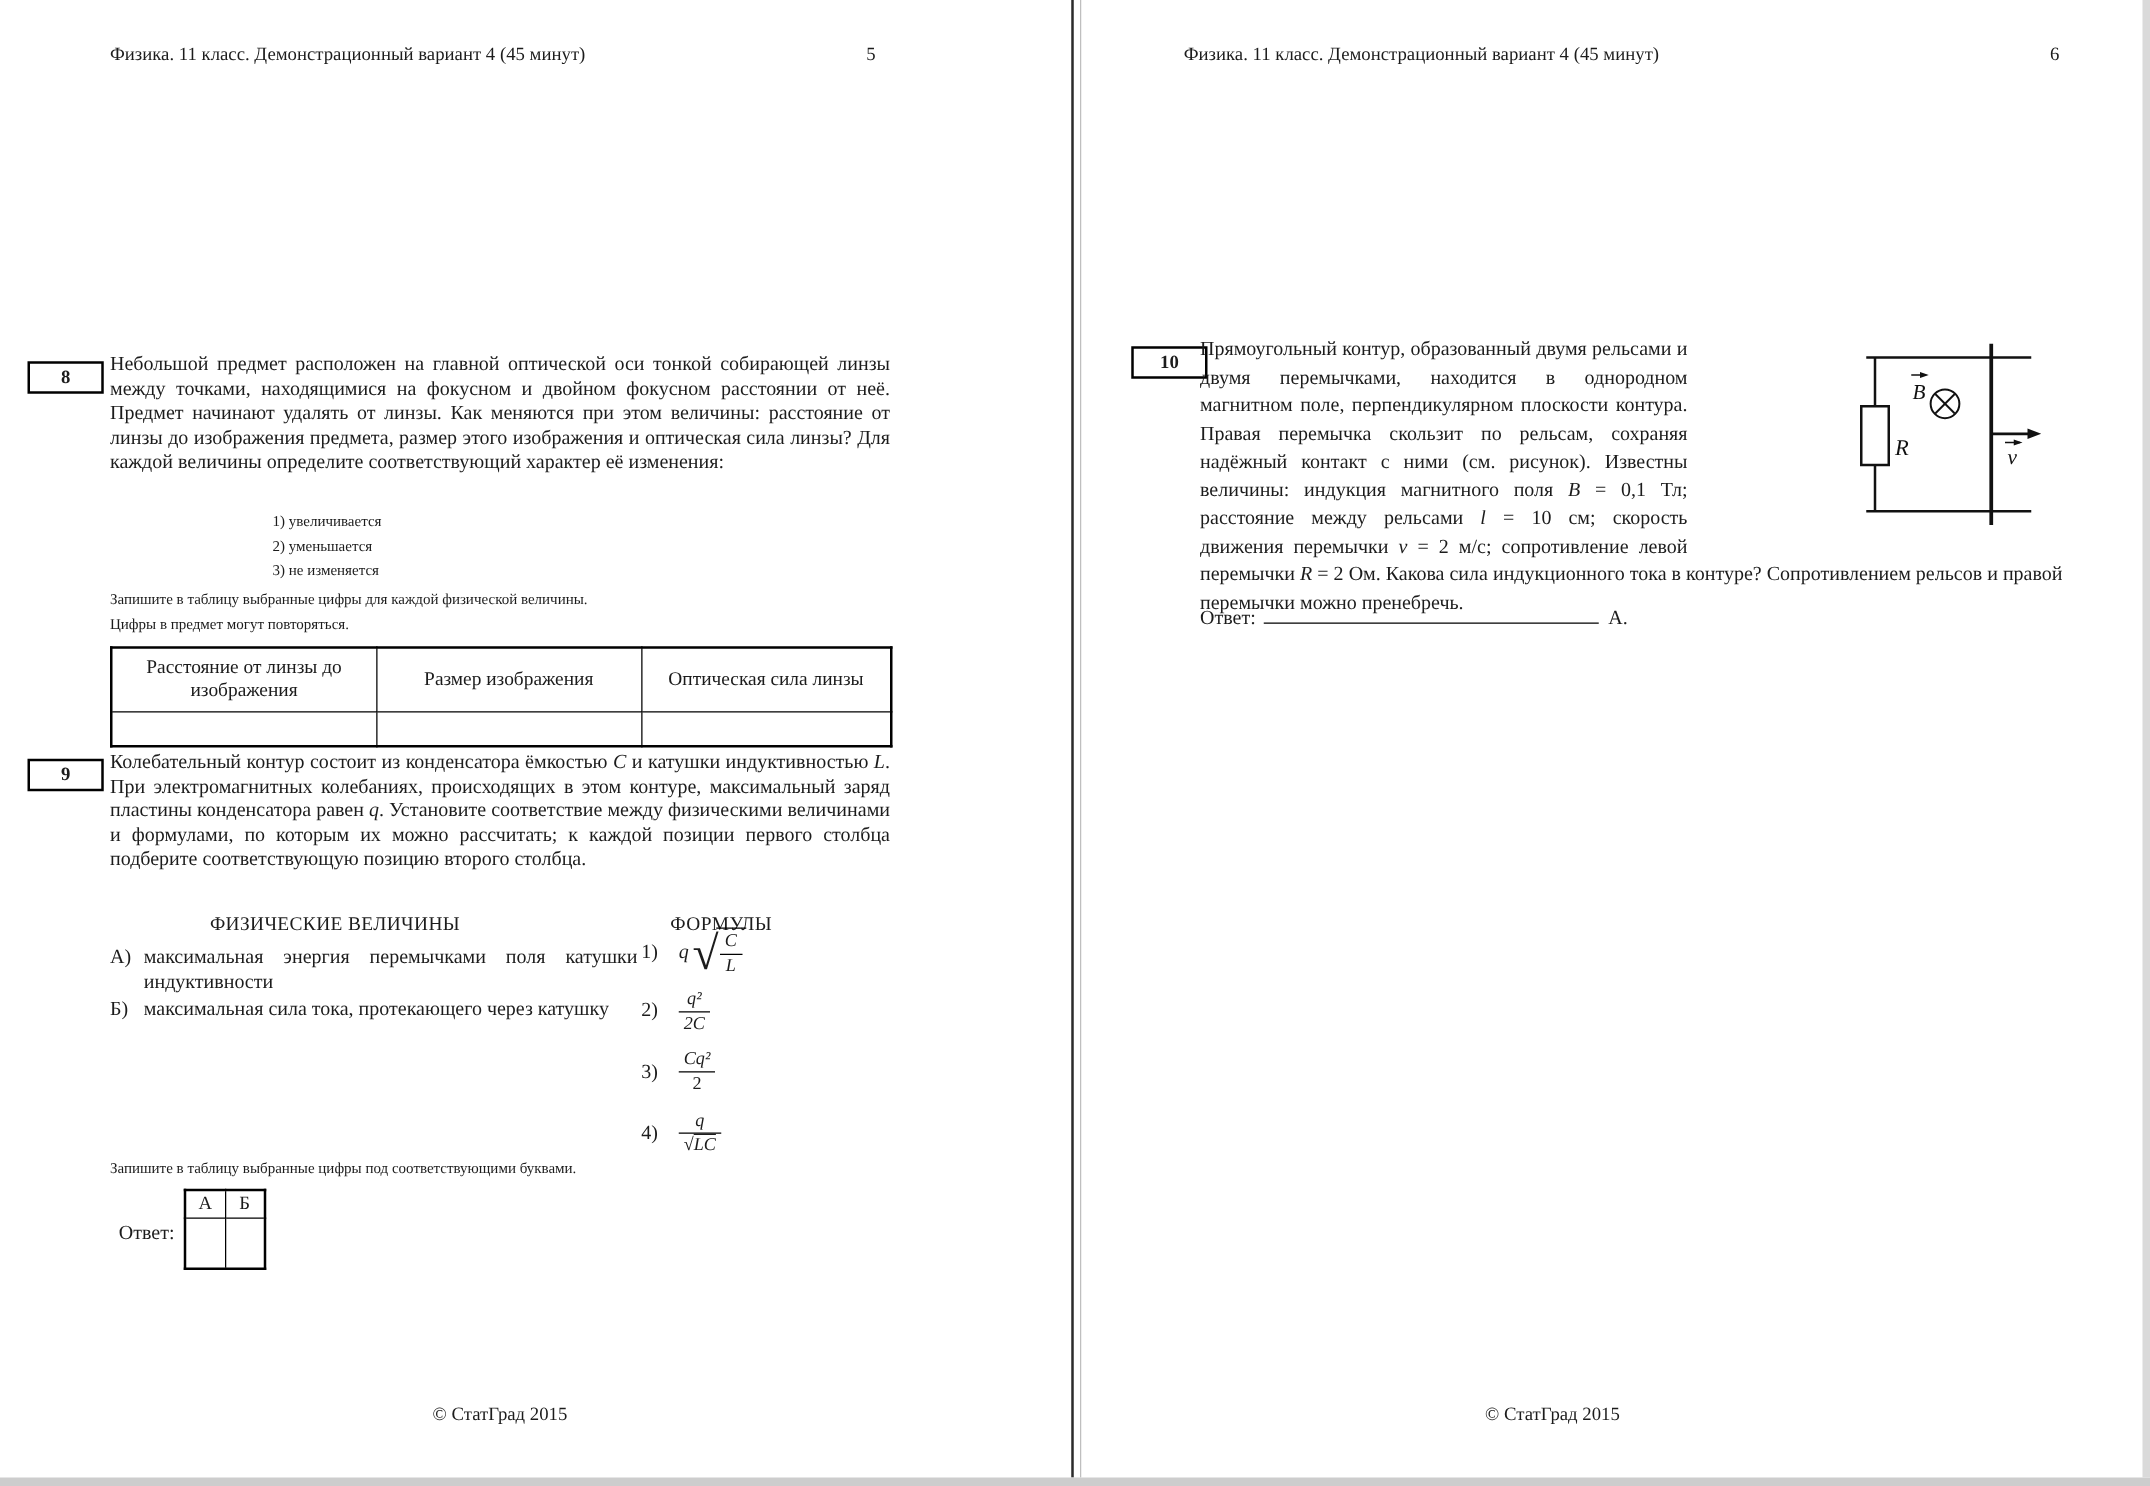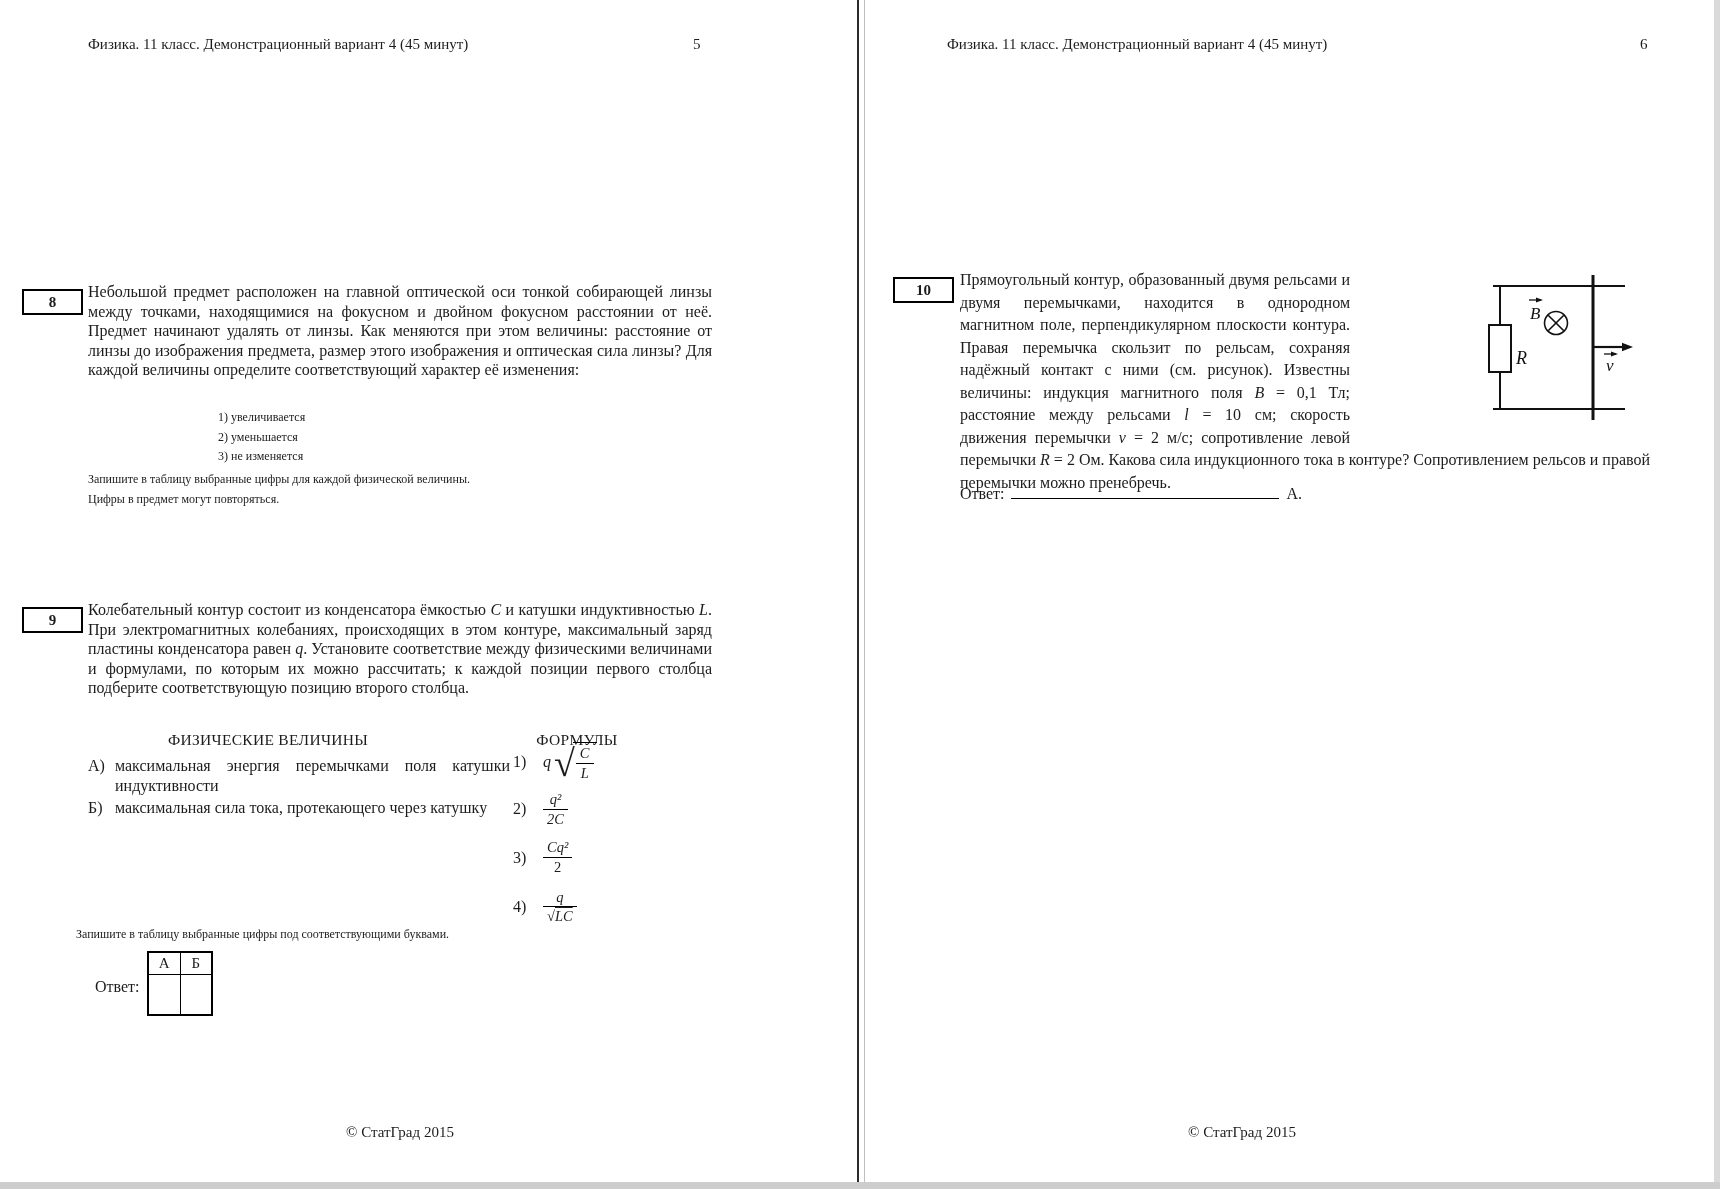--- a/index.html
+++ b/index.html
@@ -71,20 +71,39 @@
     <div class="opt">1) увеличивается</div>
     <div class="opt">2) уменьшается</div>
     <div class="opt">3) не изменяется</div>
   </div>
 
   <div class="abs plain" style="left:88px;top:470px;width:624px">
     <div>Запишите в таблицу выбранные цифры для каждой физической величины.</div>
     <div>Цифры в предмет могут повторяться.</div>
   </div>
 
+  <table class="t8 abs" style="left:88px;top:517px;width:624px">
+    <colgroup>
+        <col style="width:212px">
+        <col style="width:212px">
+        <col style="width:200px">
+      </colgroup>
+    <tbody>
+        <tr>
+      <th>Расстояние от линзы до изображения</th>
+      <th>Размер изображения</th>
+      <th>Оптическая сила линзы</th>
+    </tr>
+    <tr>
+      <td></td>
+      <td></td>
+      <td></td>
+    </tr>
+  </tbody>
+    </table>
 
   <div class="abs qbox" style="left:22px;top:607px">
     <span>9</span>
   </div>
 
   <div class="abs body-text" style="left:88px;top:600px;width:624px">
     <span>Колебательный контур состоит из конденсатора ёмкостью </span><span class="it">C</span><span> и катушки индуктивностью </span><span class="it">L</span><span>. При электромагнитных колебаниях, происходящих в этом контуре, максимальный заряд пластины конденсатора равен </span><span class="it">q</span><span>. Установите соответствие между физическими величинами и формулами, по которым их можно рассчитать; к каждой позиции первого столбца подберите соответствующую позицию второго столбца.</span>
   </div>
 
   <div class="abs colhead" style="left:88px;top:731px;width:360px">ФИЗИЧЕСКИЕ ВЕЛИЧИНЫ</div>
@@ -131,21 +150,21 @@
     </div>
     <div class="frow">
       <span class="flab">4)</span>
       <span class="vfrac">
         <span class="fn it">q</span>
         <span class="fd"><span>√</span><span class="ovl it">LC</span></span>
       </span>
     </div>
   </div>
 
-  <div class="abs plain" style="left:76px;top:925px;width:624px">Запишите в таблицу выбранные цифры под соответствующими буквами.</div>
+  <div class="abs plain" style="left:88px;top:925px;width:624px">Запишите в таблицу выбранные цифры под соответствующими буквами.</div>
 
   <div class="abs ans-label" style="left:95px;top:978px">Ответ:</div>
 
   <table class="t9 abs" style="left:147px;top:951px">
     <tbody>
         <tr>
       <th>А</th>
       <th>Б</th>
     </tr>
     <tr>
@@ -159,21 +178,21 @@
 </div>
 
 <div class="abs divider-dark" style="left:857px;top:0;height:1182px"></div>
 <div class="abs divider-light" style="left:864px;top:0;height:1182px"></div>
 
 <div class="abs" style="left:866px;top:0;width:848px;height:1182px">
 
   <div class="abs pagehead" style="left:81px;top:36px">Физика. 11 класс. Демонстрационный вариант 4 (45 минут)</div>
   <div class="abs pgnum" style="left:774px;top:36px">6</div>
 
-  <div class="abs qbox" style="left:27px;top:277px">
+  <div class="abs qbox" style="left:39px;top:277px">
     <span>10</span>
   </div>
 
   <div class="abs body-text" style="left:94px;top:269px;width:690px;line-height:22.5px">
     <span style="display:block;float:right;width:300px;height:160px;margin-bottom:4px">
       <svg width="175" height="158" viewBox="0 0 175 158" style="display:block;margin-left:auto">
         <line x1="18" y1="17" x2="150" y2="17" stroke="#111" stroke-width="2"></line>
         <line x1="18" y1="140" x2="150" y2="140" stroke="#111" stroke-width="2"></line>
         <line x1="25" y1="17" x2="25" y2="140" stroke="#111" stroke-width="2"></line>
         <rect x="14" y="56" width="22" height="47" fill="#fff" stroke="#111" stroke-width="2"></rect>

